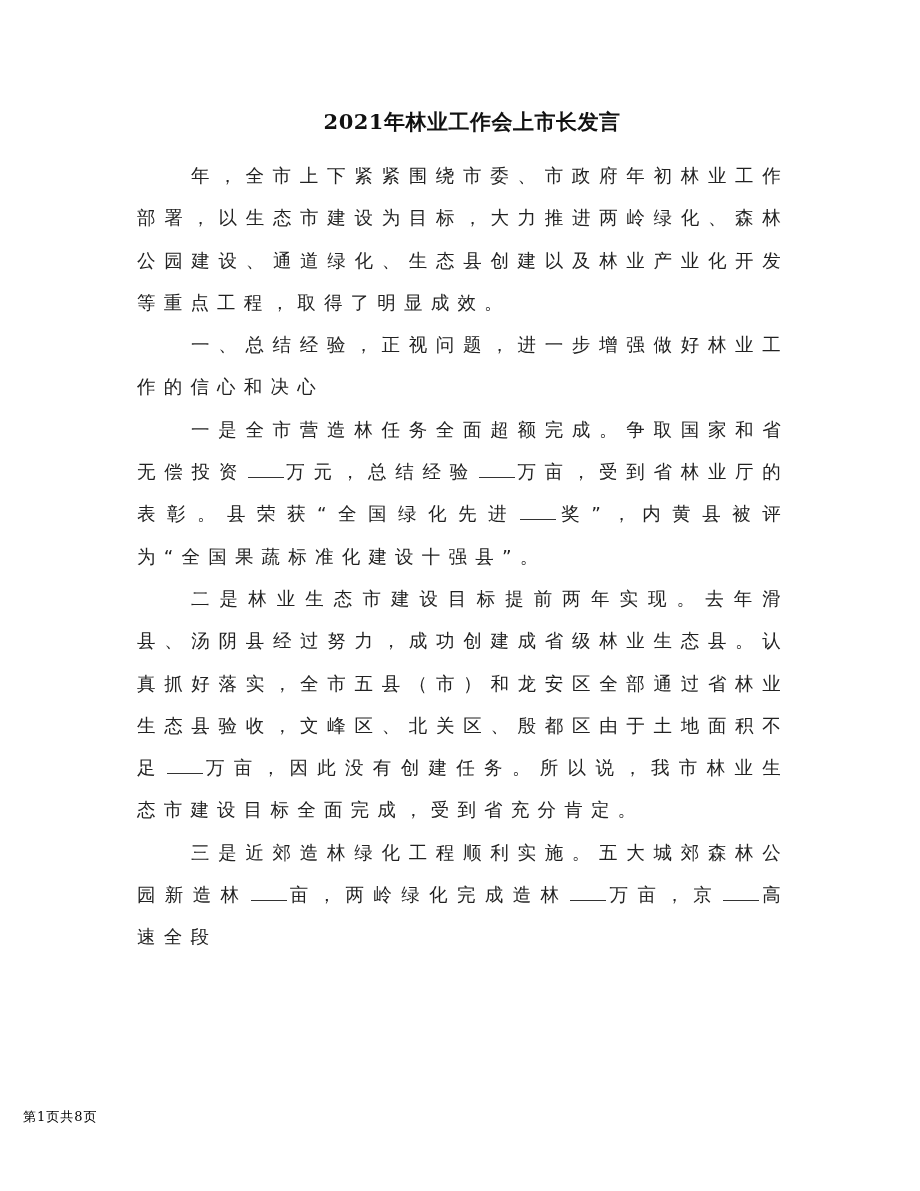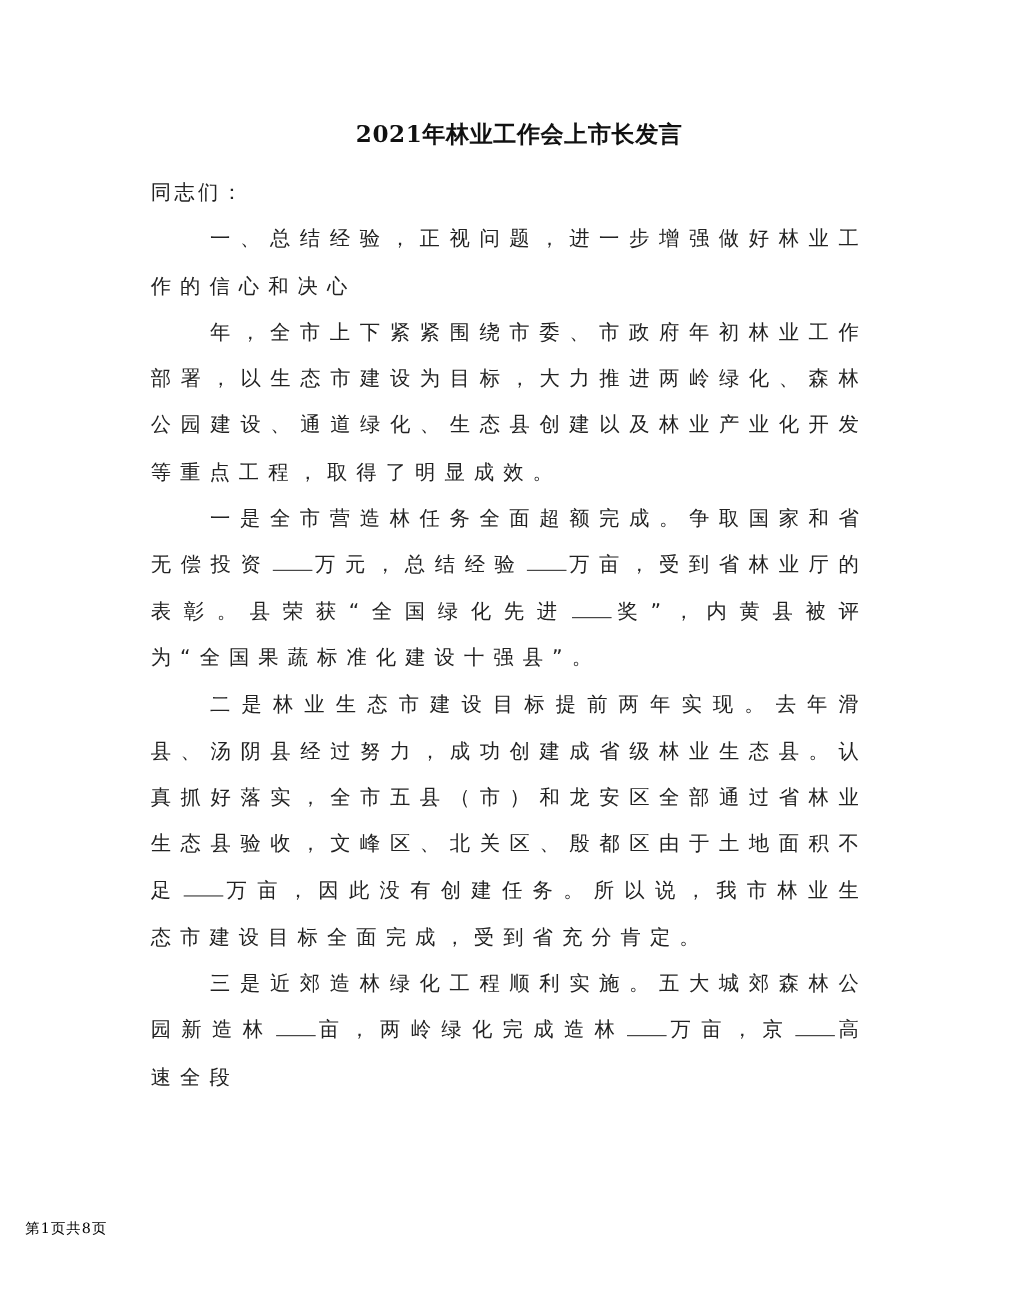--- a/index.html
+++ b/index.html
@@ -78,26 +78,25 @@
       padding-left: 23px;
     }
   </style>
 </head>
 <body>
 
 <div class="page">
   <div class="title">2021年林业工作会上市长发言</div>
 
   <div class="content">
-    <p class="salutation">同志们：</p>
 
 
+    <p class="indent"><span>年，全市上下紧紧围绕市委、市政府年初林业工作部署，以生态市建设为目标，大力推进两岭绿化、森林公园建设、通道绿化、生态县创建以及林业产业化开发等重点工程，取得了明显成效。</span></p>
+
     <p class="indent"><span>一、总结经验，正视问题，进一步增强做好林业工作的信心和决心</span></p>
-
-    <p class="indent"><span>年，全市上下紧紧围绕市委、市政府年初林业工作部署，以生态市建设为目标，大力推进两岭绿化、森林公园建设、通道绿化、生态县创建以及林业产业化开发等重点工程，取得了明显成效。</span></p>
 
     <p class="indent"><span>一是全市营造林任务全面超额完成。争取国家和省无偿投资</span><span class="blank"></span><span>万元，总结经验</span><span class="blank"></span><span>万亩，受到省林业厅的表彰。县荣获“全国绿化先进</span><span class="blank"></span><span>奖”，内黄县被评为“全国果蔬标准化建设十强县”。</span></p>
 
     <p class="indent"><span>二是林业生态市建设目标提前两年实现。去年滑县、汤阴县经过努力，成功创建成省级林业生态县。认真抓好落实，全市五县（市）和龙安区全部通过省林业生态县验收，文峰区、北关区、殷都区由于土地面积不足</span><span class="blank"></span><span>万亩，因此没有创建任务。所以说，我市林业生态市建设目标全面完成，受到省充分肯定。</span></p>
 
     <p class="indent"><span>三是近郊造林绿化工程顺利实施。五大城郊森林公园新造林</span><span class="blank"></span><span>亩，两岭绿化完成造林</span><span class="blank"></span><span>万亩，京</span><span class="blank"></span><span>高速全段</span></p>
   </div>
 
   <div class="footer">第1页共8页</div>
 </div>

